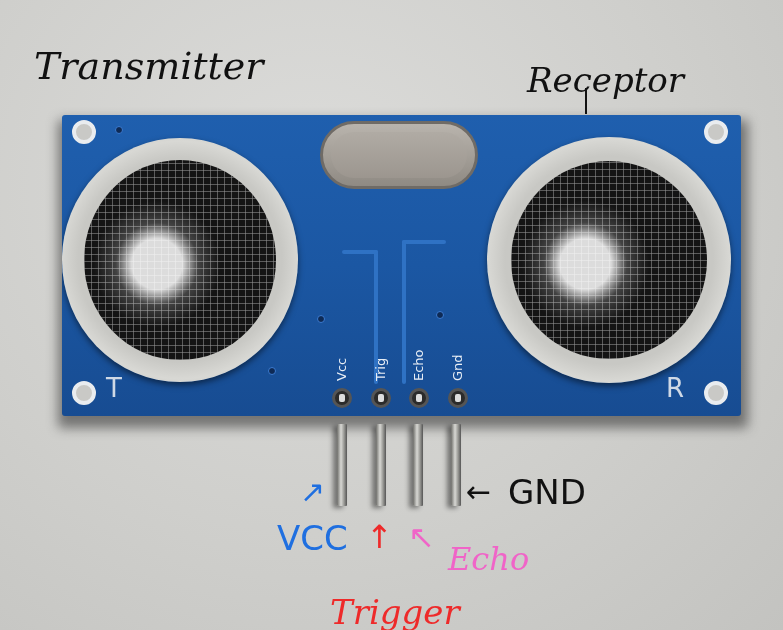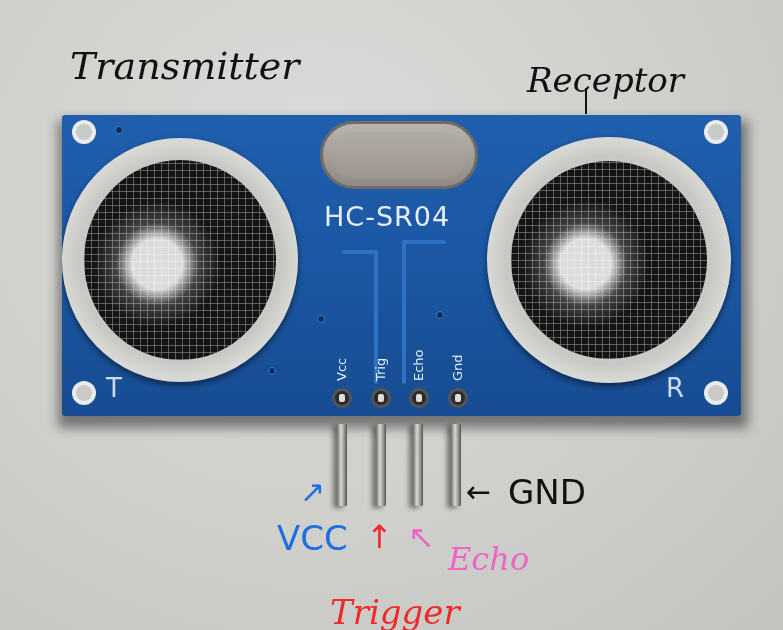--- a/index.html
+++ b/index.html
@@ -19,21 +19,21 @@
   .crystal { position:absolute; left:258px; top:6px; width:158px; height:68px; border-radius:34px; background: linear-gradient(180deg,#b9b4ad,#8f8a83); border:3px solid #6f6b66; box-sizing:border-box; }
   .crystal-inner { position:absolute; left:8px; top:8px; right:8px; bottom:8px; border-radius:26px; background: linear-gradient(180deg,#b0aba4,#9c968f); }
   .silk { position:absolute; color:#e8eef5; font-family:"DejaVu Sans", sans-serif; }
   .model { left:262px; top:86px; font-size:27px; letter-spacing:1px; font-weight:normal; }
   .corner { font-size:26px; color:#cfd9e6; }
   .pinlabel { font-size:13px; transform: rotate(-90deg); transform-origin: left top; white-space:nowrap; }
   .pad { position:absolute; width:20px; height:20px; border-radius:50%; background:#2b2b2b; border:3px solid #555; box-sizing:border-box; }
   .pad::after { content:""; position:absolute; left:4px; top:3px; width:6px; height:8px; background:#ddd; border-radius:2px; }
   .pin { position:absolute; width:10px; height:82px; background: linear-gradient(90deg,#6e6e6a,#d8d8d4 40%,#9a9a96 70%,#555); border-radius:1px; box-shadow: -4px 2px 5px rgba(0,0,0,0.45); }
   .hand { position:absolute; font-family:"DejaVu Serif", serif; font-style:italic; white-space:nowrap; }
-  .lbl-tx { left:34px; top:44px; font-size:38px; color:#111;margin-left:36px; }
+  .lbl-tx { left:34px; top:44px; font-size:38px; color:#111; }
   .lbl-rx { left:527px; top:60px; font-size:34px; color:#111; }
   .lbl-gnd { left:508px; top:472px; font-size:34px; color:#111; font-family:"DejaVu Sans", sans-serif; font-style:normal; }
   .lbl-vcc { left:277px; top:518px; font-size:34px; font-family:"DejaVu Sans", sans-serif; font-style:normal; }
   .lbl-trig { left:330px; top:566px; font-size:34px; }
   .lbl-echo { left:448px; top:540px; font-size:32px; }
   .arrow { position:absolute; font-family:"DejaVu Sans", sans-serif; }
 </style>
 </head>
 <body>
 
@@ -63,21 +63,20 @@
   </div>
 
   <div class="ring" style="left:0px;top:23px;width:236px;height:244px;">
     <div class="mesh" style="left:22px;top:22px;width:192px;height:200px;"></div>
   </div>
 
   <div class="ring" style="left:425px;top:22px;width:244px;height:246px;">
     <div class="mesh" style="left:24px;top:24px;width:196px;height:198px;"></div>
   </div>
 
-  <div class="silk model">HC-SR04</div>
   <div class="silk corner" style="left:44px;top:258px;">T</div>
   <div class="silk corner" style="left:604px;top:258px;">R</div>
 
   <div class="silk pinlabel" style="left:272px;top:266px;">Vcc</div>
   <div class="silk pinlabel" style="left:311px;top:266px;">Trig</div>
   <div class="silk pinlabel" style="left:349px;top:266px;">Echo</div>
   <div class="silk pinlabel" style="left:388px;top:266px;">Gnd</div>
 
   <div class="pad" style="left:270px;top:273px;"></div>
   <div class="pad" style="left:309px;top:273px;"></div>

